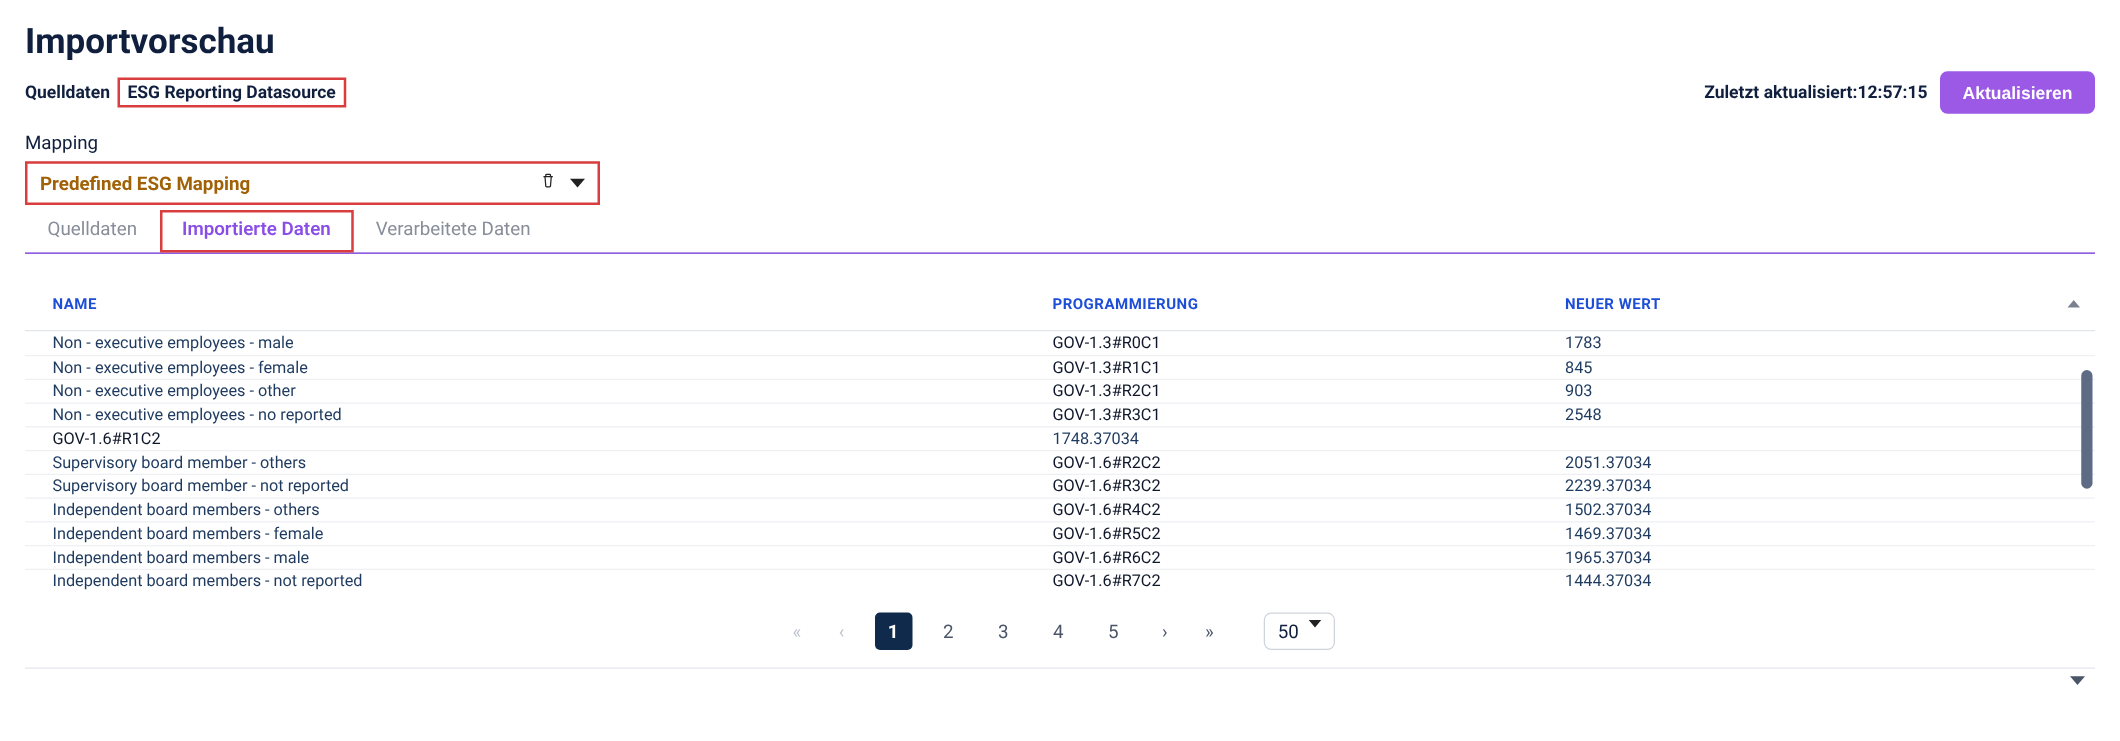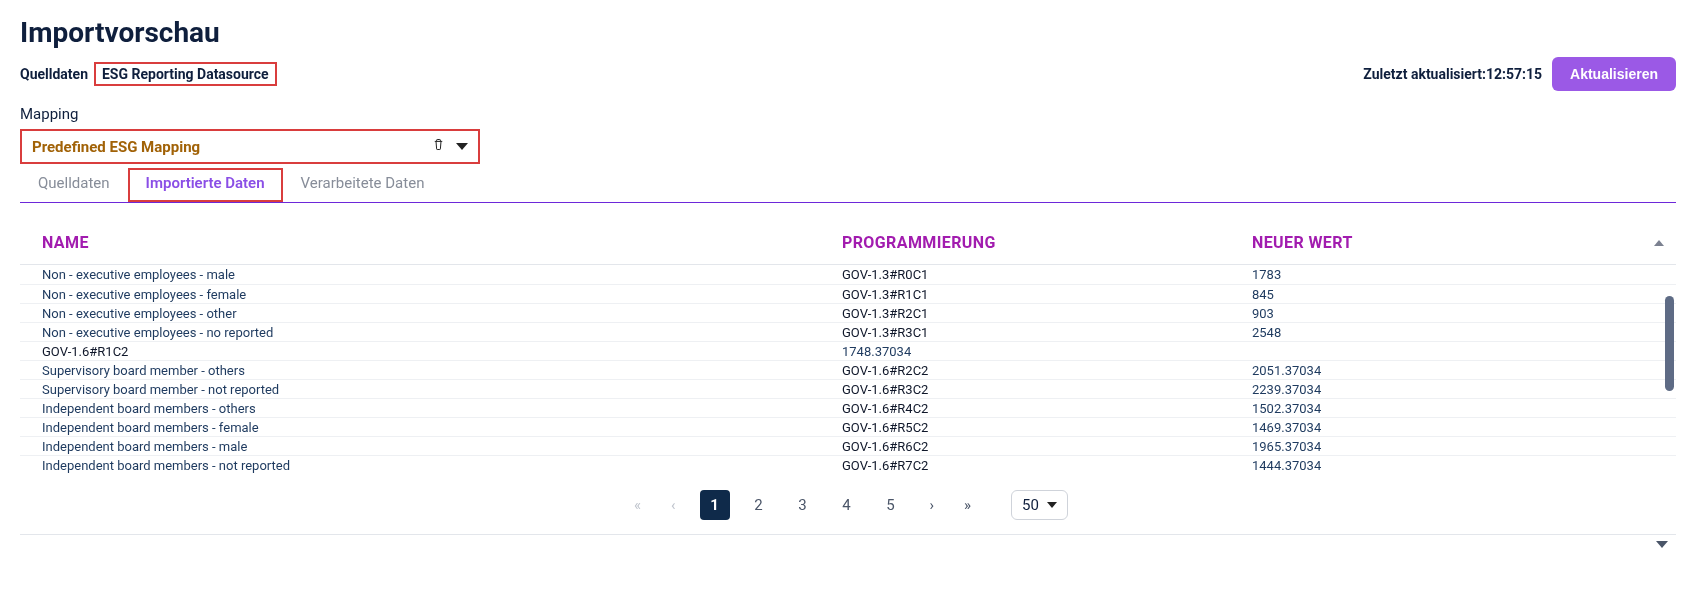--- a/index.html
+++ b/index.html
@@ -110,24 +110,24 @@
     margin-top: 18px;
     position: relative;
   }
   .thead-row, .tbody-row {
     display: grid;
     grid-template-columns: 800px 410px 1fr 20px;
     align-items: center;
     padding: 0 12px 0 22px;
   }
   .thead-row {
-    font-size: 16px;
+    font-size: 12px;
     font-weight: 700;
     letter-spacing: 0.4px;
-    color: #a21caf;
+    color: #1d4ed8;
     text-transform: uppercase;
     height: 44px;
     border-bottom: 1px solid #e3e6eb;
   }
   .thead-row .sort-col { text-align: right; color: #7b8190; }
   .tbody {
     position: relative;
   }
   .tbody-row {
     height: 19px;
@@ -167,21 +167,21 @@
     font-size: 15px; color: #4a5568; cursor: pointer; border-radius: 4px;
   }
   .pager .pg-num.active {
     background: #0f2a4a; color: #fff; font-weight: 700;
   }
   .page-size {
     margin-left: 16px;
     border: 1px solid #cfd3da;
     border-radius: 6px;
     padding: 5px 10px;
-    display: flex; align-items: center; gap: 8px;
+    display: flex; gap: 8px;
     font-size: 15px; color: #0f1f3d; cursor: pointer;
   }
   .page-size .chev { width: 0; height: 0; border-left: 5px solid transparent; border-right: 5px solid transparent; border-top: 6px solid #222; }
   .footer-rule {
     border-top: 1px solid #e3e6eb;
     margin-top: 14px;
     height: 22px;
     position: relative;
   }
   .footer-chevron {

